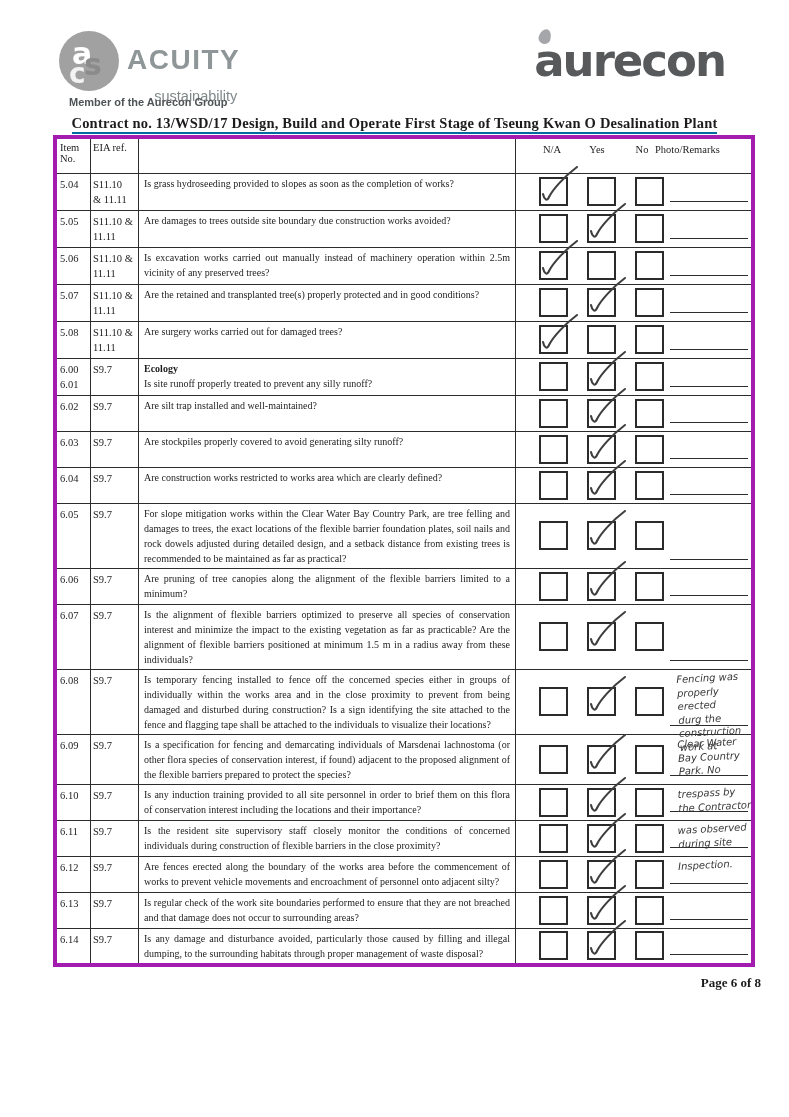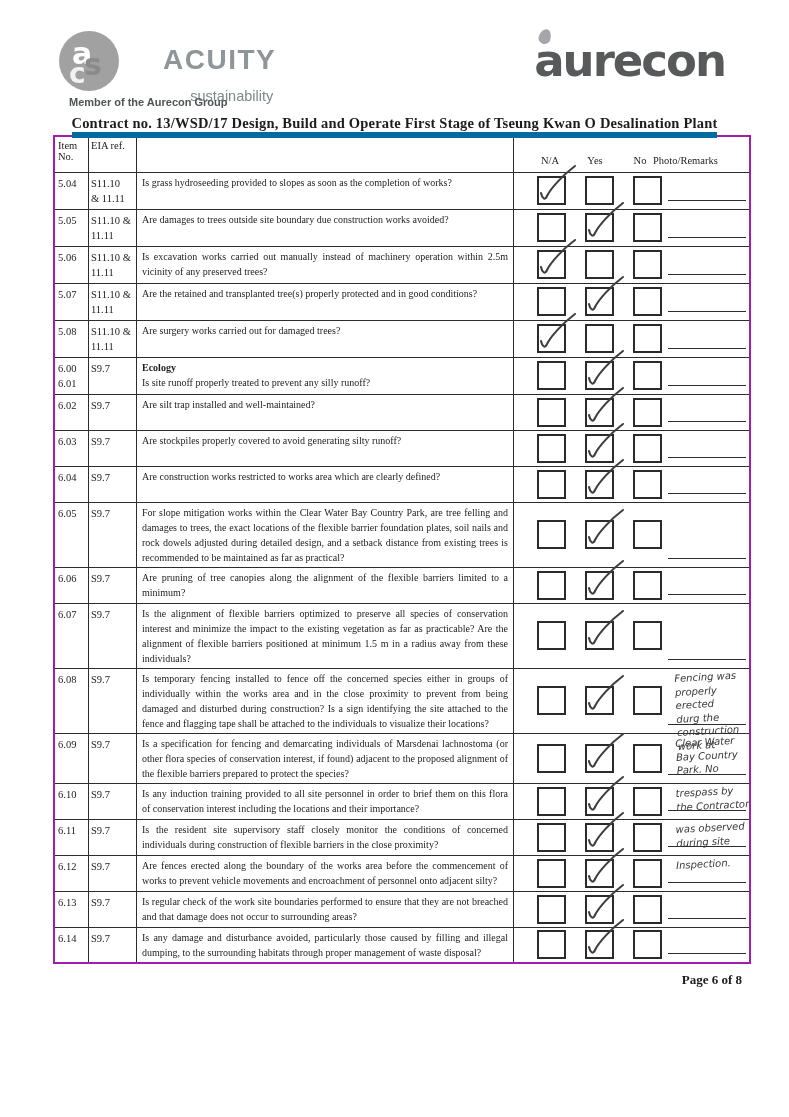--- a/index.html
+++ b/index.html
@@ -6,68 +6,68 @@
   body {
     width:789px; height:1117px; background:#ffffff; overflow:hidden;
     font-family:"Liberation Serif", serif; color:#1c1c1c; position:relative;
   }
   
   .brandbar { position:relative; height:114px; }
   .acuity { position:absolute; left:58px; top:30px; display:flex; gap:7px; }
   .acuity-mark svg { width:62px; height:62px; display:block; }
   .acuity-text { padding-top:16px; }
   .acuity-name { font-family:"Liberation Sans", sans-serif; font-weight:bold; font-size:28px;
-                 color:#8f9698; letter-spacing:1.5px; line-height:1;margin-left:36px; }
+                 color:#8f9698; letter-spacing:1.5px; line-height:1; }
   .acuity-sub  { font-family:"Liberation Sans", sans-serif; font-size:14.5px; color:#7f8889;
                  text-align:right; padding-right:3px; margin-top:14px; }
   .member { position:absolute; left:69px; top:96px; font-family:"Liberation Sans", sans-serif;
             font-size:11px; font-weight:bold; color:#4e5456; }
   .aurecon { position:absolute; right:64px; top:38px; font-family:"DejaVu Sans", sans-serif;
              font-weight:bold; font-size:45px; color:#58595b; letter-spacing:-2px; line-height:1; }
   .droplet { position:absolute; left:5px; top:-9px; width:12px; height:15px; background:#a4a6a9;
              border-radius:55% 45% 50% 50% / 62% 62% 38% 38%; transform:rotate(16deg); }
   
   .title-wrap { text-align:center; margin-top:0; }
   .title-wrap span { font-weight:bold; font-size:14.5px; letter-spacing:.2px;
-                     border-bottom:6px solid #0369a1; padding-bottom:1px; }
+                     border-bottom:2px solid #0369a1; padding-bottom:1px; }
   
   table.checklist { border-collapse:collapse; table-layout:fixed; width:676px;
-                    margin-left:53px; margin-top:3px; border:2px solid #a21caf; }
+                    margin-left:53px; margin-top:3px; border:4px solid #a21caf; }
   .checklist th, .checklist td { border:1.5px solid #2c2c2c; vertical-align:top; }
   .checklist tr { height:36px; }
   thead tr { height:36px; }
   th { font-weight:normal; text-align:left; }
   .c-item { width:29px; font-size:10.5px; padding:3px 1px 3px 3px; }
   .c-eia  { width:45px; font-size:10.5px; padding:3px 0 3px 2px; }
   .c-q    { width:366px; font-size:10px; line-height:1.5; text-align:justify;
             padding:2px 5px; vertical-align:middle; }
   .c-cb   { width:235px; position:relative; padding:0; }
   .itm div, .eia div { line-height:15px; }
   .q-head { display:none; font-weight:bold; text-align:left; }
   
-  .cbhead { display:flex; padding-top:18px; font-size:10.5px; }
+  .cbhead { display:flex; padding-top:5px; font-size:10.5px; }
   .cbhead .lbl { width:26px; text-align:center; margin-left:19px; flex:none; }
   .cbhead .lbl.first { margin-left:23px; }
   .cbhead .lblr { flex:1; text-align:left; }
   
   .cbwrap { position:absolute; inset:0; display:flex; align-items:center; }
   .box { position:relative; width:25px; height:25px; border:2px solid #2b2b2b; background:#fff;
          flex:none; margin-left:19px; }
   .box.first { margin-left:23px; }
   .tick { display:none; position:absolute; left:-5px; top:-15px; width:46px; height:46px;
           overflow:visible; pointer-events:none; }
   .tick path { stroke:#3e3e3e; stroke-width:2.1; fill:none; stroke-linecap:round; }
   .remark-area { flex:1; align-self:stretch; position:relative; margin-left:8px; }
   .remark-underline { position:absolute; right:3px; bottom:8px; width:78px;
                       border-bottom:1.5px solid #2d2d2d; }
   .handwriting { position:absolute; left:6px; top:1px; right:-2px;
                  font-family:"DejaVu Sans", sans-serif; font-style:italic; font-size:10px;
                  line-height:13.5px; color:#383838; transform:rotate(-3deg); }
   
-  .pagefoot { text-align:right; padding-right:47px; margin-top:8px;
+  .pagefoot { text-align:right; padding-right:28px; margin-top:8px;
               font-weight:bold; font-size:13px; }
 </style>
 </head>
 <body>
 
 <div class="brandbar">
   <div class="acuity">
     <div class="acuity-mark">
       <svg viewBox="0 0 62 62">
         <circle cx="31" cy="31" r="30" fill="#a1a1a1"></circle>

